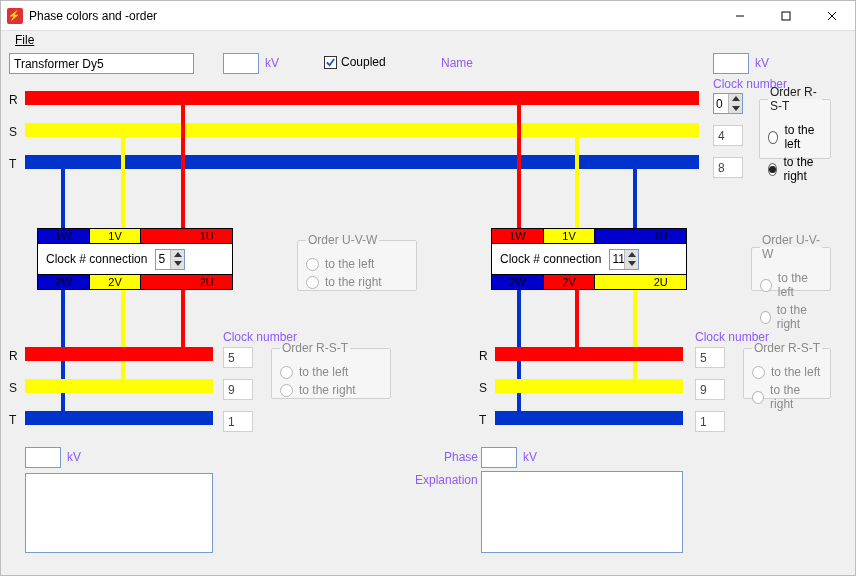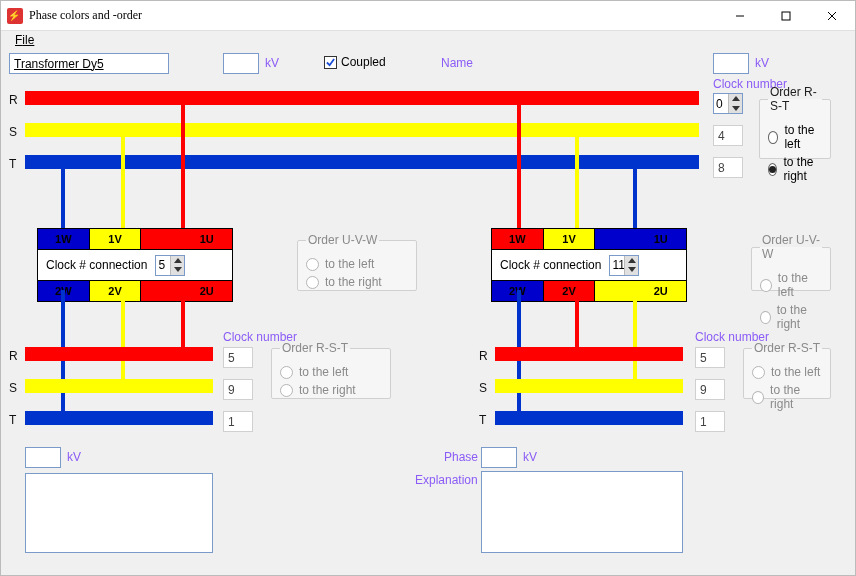--- a/index.html
+++ b/index.html
@@ -10,21 +10,21 @@
     --win-bg:#f0f0f0;
     --border:#a0a0a0;
     --light-border:#d0d0d0;
     --disabled-text:#8a8a8a;
   }
   *{box-sizing:border-box;font-family:"Segoe UI",Tahoma,sans-serif;font-size:12px;}
   body{margin:0;background:#fff;}
   .window{width:856px;height:576px;border:1px solid #bbb;background:var(--win-bg);position:relative;}
   .titlebar{height:30px;background:#fff;display:flex;align-items:center;padding:0 0 0 6px;border-bottom:1px solid #e0e0e0;}
   .titlebar .icon{width:16px;height:16px;background:#d33;margin-right:6px;display:flex;align-items:center;justify-content:center;color:#fff;font-size:10px;border-radius:2px;}
-  .titlebar .title{flex:0 1 auto;font-family:Liberation Serif, serif;}
+  .titlebar .title{flex:0 1 auto;}
   .titlebar .spacer{flex:1;}
   .winbtn{width:46px;height:30px;display:flex;align-items:center;justify-content:center;color:#333;}
   .menubar{height:22px;padding:2px 8px;}
   .menubar .item{padding:2px 6px;text-decoration:underline;}
   .menubar .item u{text-decoration:underline;}
   .client{position:absolute;left:0;right:0;top:52px;bottom:0;padding:6px 16px 10px 16px;}
   .txt{background:#fff;border:1px solid #7a9ac9;height:21px;padding:2px 4px;}
   .txt.ro{border:1px solid var(--light-border);color:#444;}
   .lbl{color:#8b5cf6;}
   .chk{display:inline-flex;align-items:center;gap:4px;}
@@ -43,21 +43,21 @@
   .spin .arrows{position:absolute;right:1px;top:1px;bottom:1px;width:14px;display:flex;flex-direction:column;}
   .spin .arrows div{flex:1;background:#e0e0e0;border-left:1px solid #bbb;display:flex;align-items:center;justify-content:center;}
   .spin .arrows svg{width:8px;height:5px;fill:#333;}
   
   .bar{position:absolute;height:14px;}
   .phase-lbl{position:absolute;font-size:12px;color:#111;}
   
   .vline{position:absolute;width:4px;}
   
   .tx-box{position:absolute;border:1px solid #000;background:#fff;}
-  .tx-row{display:flex;height:20px;font-weight:bold;}
+  .tx-row{display:flex;height:14px;}
   .tx-cell{flex:1;border-right:1px solid #000;display:flex;align-items:center;justify-content:center;font-size:11px;}
   .tx-cell:last-child{border-right:none;padding-left:40px;}
   .tx-mid{height:32px;display:flex;align-items:center;gap:8px;padding:0 8px;border-top:1px solid #000;border-bottom:1px solid #000;}
   .tx-cell.blue{background:var(--blue-dark);color:#000;}
   .tx-cell.yellow{background:var(--yellow);}
   .tx-cell.red{background:var(--red);color:#000;}
   .abs{position:absolute;}
 </style>
 </head>
 <body>
@@ -83,21 +83,21 @@
           <path d="M1 1 L9 9 M9 1 L1 9" stroke="#000" stroke-width="1"></path>
         </svg>
       </div>
   </div>
   <div class="menubar">
     <span class="item"><u>F</u><span>ile</span></span>
   </div>
 
   <div class="client">
 
-    <input class="txt abs" style="left: 8px; top: 0px; width: 160px; text-decoration: underline;" value="Transformer Dy5">
+    <input class="txt abs" style="left: 8px; top: 0px; width: 185px;" value="Transformer Dy5">
     <input class="txt abs" style="left: 222px; top: 0px; width: 36px;" value="">
     <span class="lbl abs" style="left:264px;top:3px">kV</span>
 
     <label class="chk abs" style="left:323px;top:2px">
       <span class="box">
           <svg class="tick" viewBox="0 0 10 10">
             <path d="M1 5 L4 8 L9 1"></path>
           </svg>
         </span>
       <span>Coupled</span>

